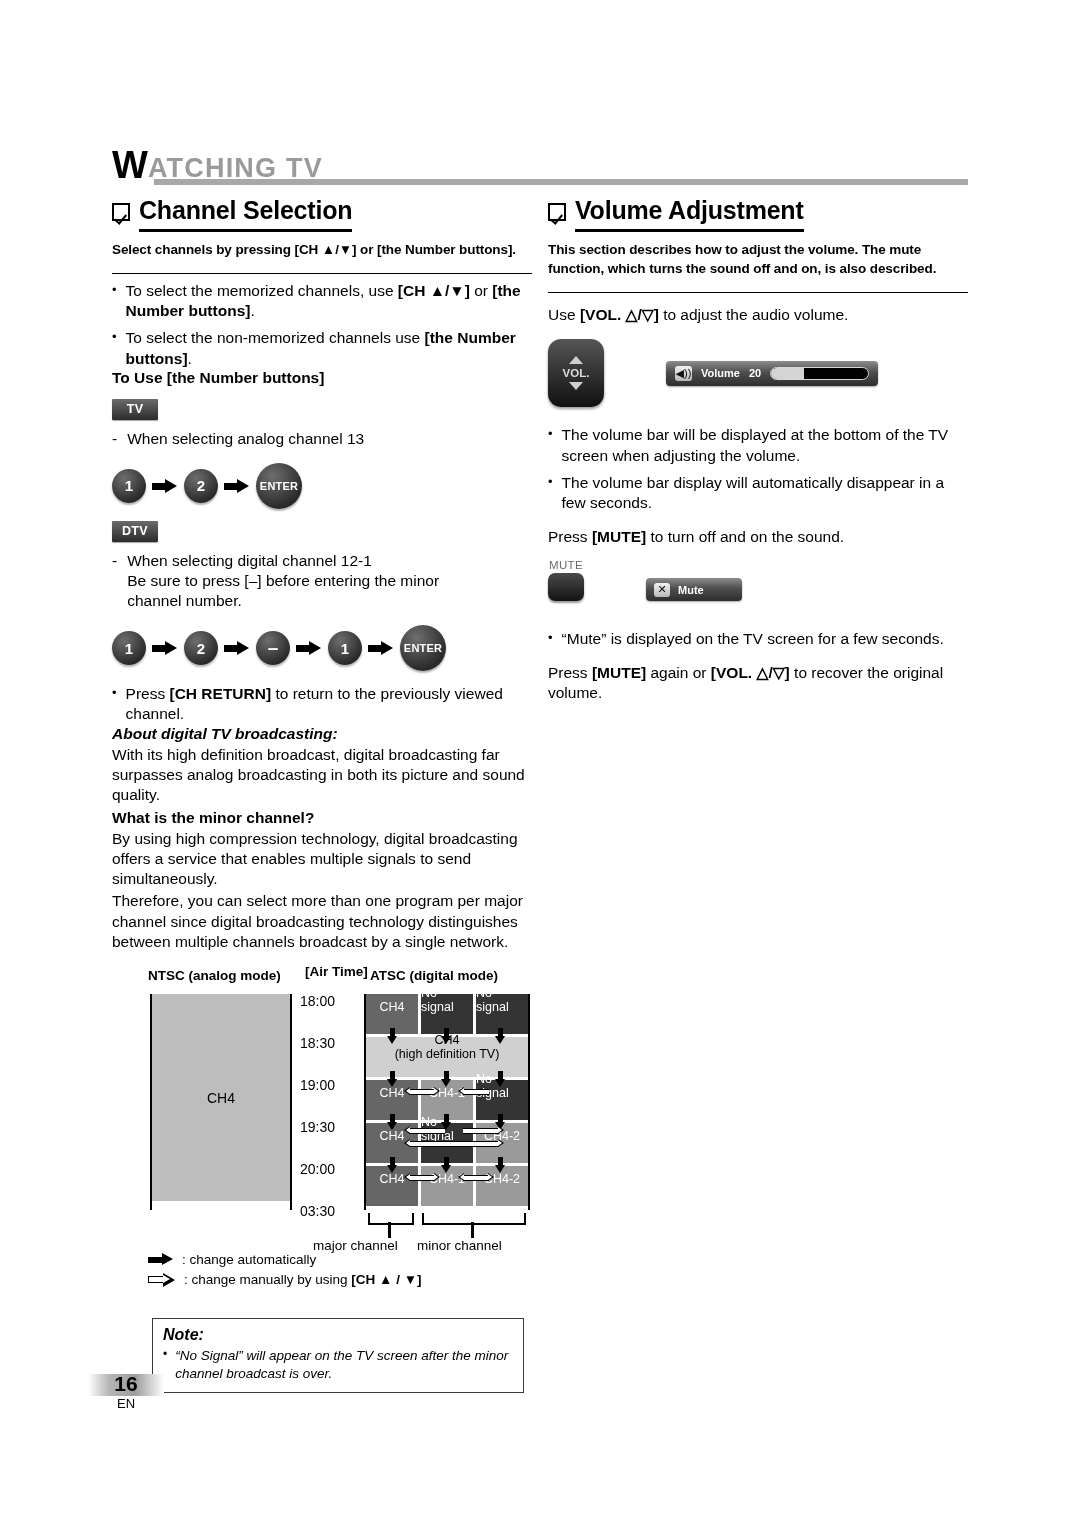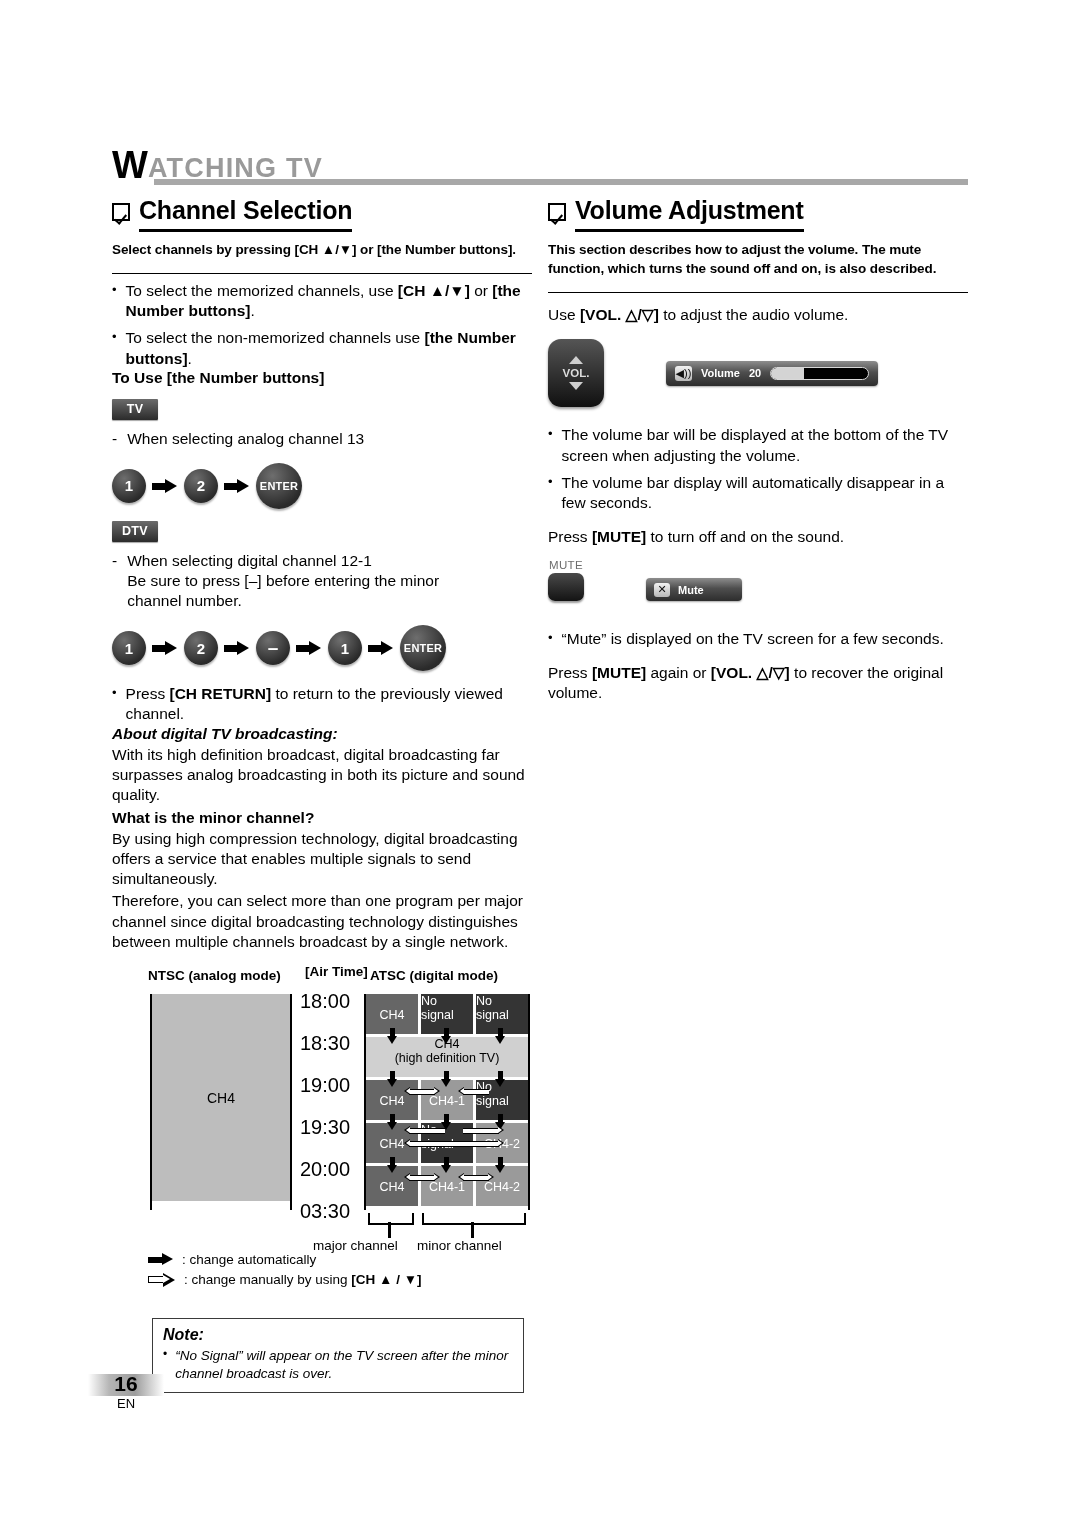--- a/index.html
+++ b/index.html
@@ -133,27 +133,27 @@
   .dgHeadNtsc{left:0;}
   .dgHeadAir{left:157px;top:-4px;}
   .dgHeadAtsc{left:222px;}
 
   .ntscBox{position:absolute;left:2px;top:26px;width:142px;height:216px;
     border-left:2.5px solid #000;border-right:2.5px solid #000;box-sizing:border-box;}
   .ntscFill{position:absolute;left:0;right:0;top:0;height:207px;background:#bdbdbd;}
   .ntscLbl{position:absolute;left:0;right:0;top:96px;text-align:center;font-size:14px;}
 
   .times{position:absolute;left:152px;top:26px;width:58px;}
-  .times div{height:42px;font-size:20px;line-height:14px;}
+  .times div{height:42px;font-size:14px;line-height:14px;}
 
   .atsc{position:absolute;left:216px;top:26px;width:166px;height:216px;
     border-left:2.5px solid #000;border-right:2.5px solid #000;box-sizing:border-box;}
   .cellrow{position:absolute;left:0;right:0;display:flex;gap:3px;}
   .cell{flex:1;display:flex;align-items:flex-end;justify-content:center;
-    font-size:12.5px;color:#fff;padding-bottom:12px;box-sizing:border-box;}
+    font-size:12.5px;color:#fff;padding-bottom:20px;box-sizing:border-box;}
   .cell.wide{flex:none;width:100%;align-items:center;justify-content:center;
     flex-direction:column;color:#000;line-height:1.12;font-size:12.5px;}
   .g-med{background:#666666;}
   .g-dark{background:#343434;}
   .g-lgt{background:#d0d0d0;}
   .g-lmed{background:#9a9a9a;}
 
   .dnarrow{position:absolute;width:11px;height:16px;}
   .dnarrow::before{content:"";position:absolute;left:3px;top:0;width:5px;height:9px;background:#000;}
   .dnarrow::after{content:"";position:absolute;left:0;top:8px;width:0;height:0;

